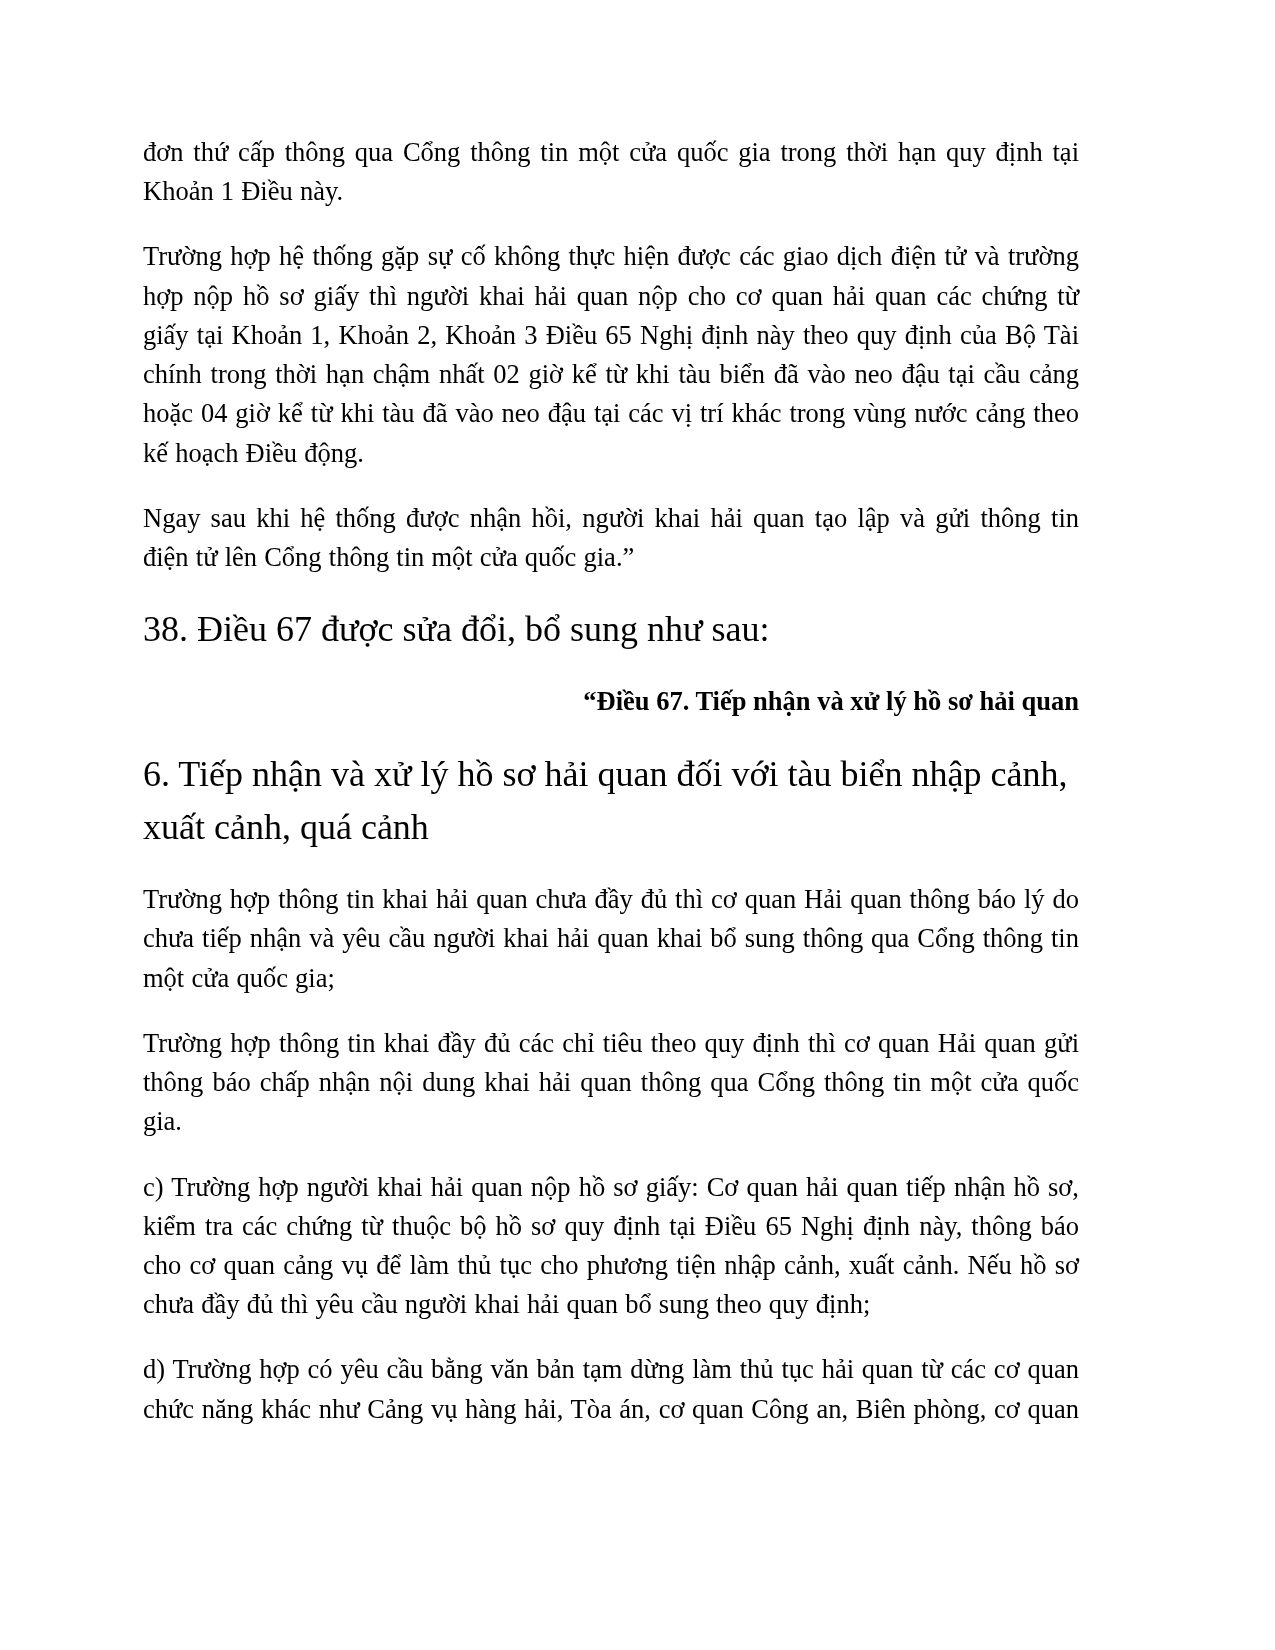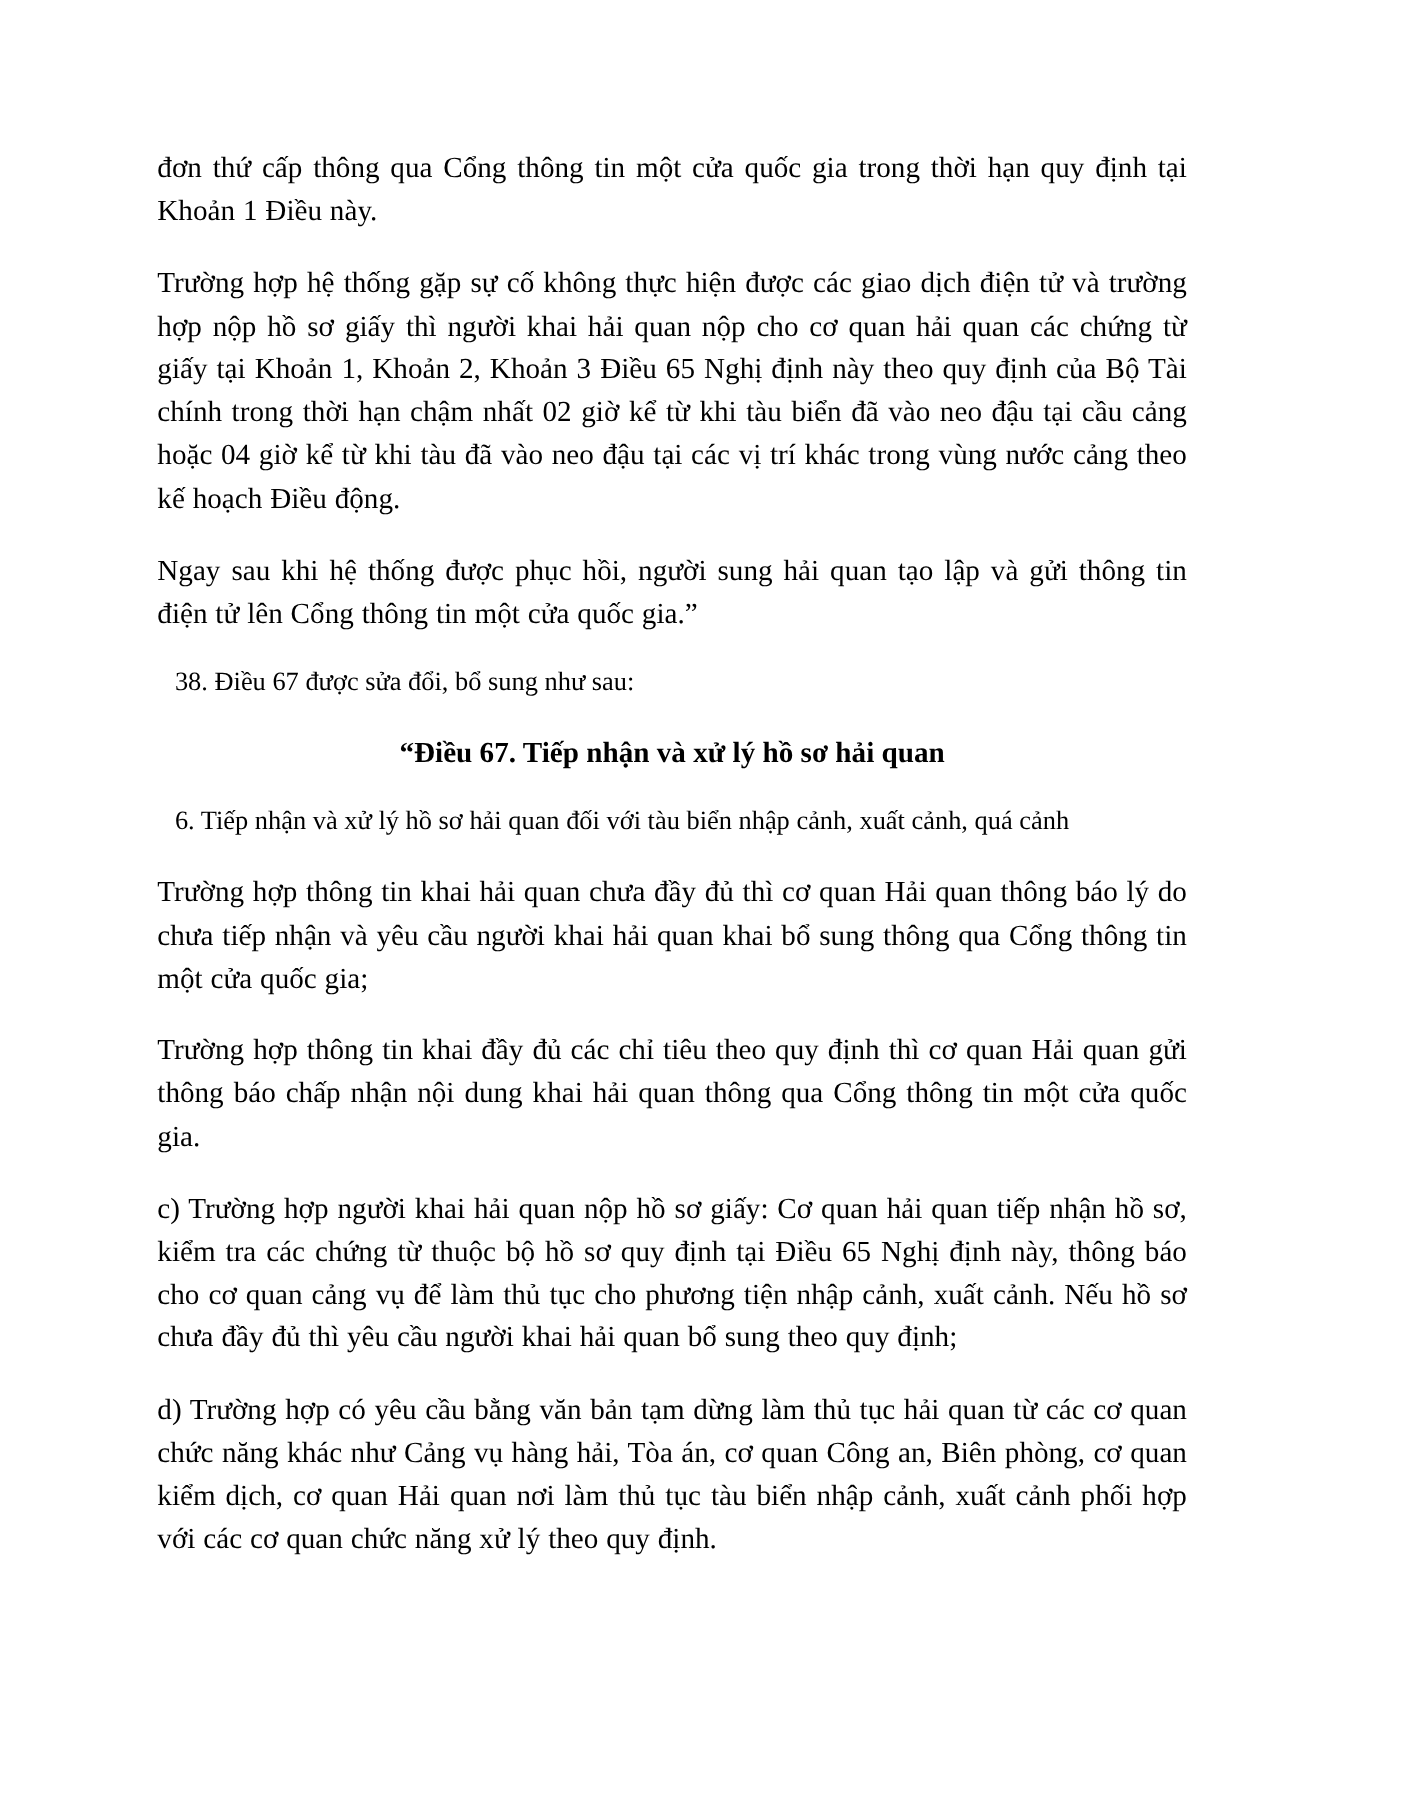--- a/index.html
+++ b/index.html
@@ -33,41 +33,41 @@
     text-justify: inter-word;
     -webkit-hyphens: none;
     hyphens: none;
     word-spacing: 0.02em;
   }
   p.heading {
     margin: 0 0 26px 0;
     font-size: 26.5px;
     line-height: 1.48;
     font-weight: bold;
-    text-align: center;
+    text-align: right;
   }
   p.plain {
-    margin: 0 0 26px 16px;
-    font-size: 24px;
+    margin: 0 0 26px 0;
+    font-size: 36px;
     line-height: 1.48;
     text-align: left;
   }
   
 </style>
 </head>
 <body>
 
 <div id="page">
   <div id="content">
 
     <p class="para">đơn thứ cấp thông qua Cổng thông tin một cửa quốc gia trong thời hạn quy định tại Khoản 1 Điều này.</p>
 
     <p class="para">Trường hợp hệ thống gặp sự cố không thực hiện được các giao dịch điện tử và trường hợp nộp hồ sơ giấy thì người khai hải quan nộp cho cơ quan hải quan các chứng từ giấy tại Khoản 1, Khoản 2, Khoản 3 Điều 65 Nghị định này theo quy định của Bộ Tài chính trong thời hạn chậm nhất 02 giờ kể từ khi tàu biển đã vào neo đậu tại cầu cảng hoặc 04 giờ kể từ khi tàu đã vào neo đậu tại các vị trí khác trong vùng nước cảng theo kế hoạch Điều động.</p>
 
-    <p class="para">Ngay sau khi hệ thống được phục hồi, người sung hải quan tạo lập và gửi thông tin điện tử lên Cổng thông tin một cửa quốc gia.”</p>
+    <p class="para">Ngay sau khi hệ thống được nhận hồi, người khai hải quan tạo lập và gửi thông tin điện tử lên Cổng thông tin một cửa quốc gia.”</p>
 
     <p class="plain">38. Điều 67 được sửa đổi, bổ sung như sau:</p>
 
     <p class="heading">“Điều 67. Tiếp nhận và xử lý hồ sơ hải quan</p>
 
     <p class="plain">6. Tiếp nhận và xử lý hồ sơ hải quan đối với tàu biển nhập cảnh, xuất cảnh, quá cảnh</p>
 
 
     <p class="para">Trường hợp thông tin khai hải quan chưa đầy đủ thì cơ quan Hải quan thông báo lý do chưa tiếp nhận và yêu cầu người khai hải quan khai bổ sung thông qua Cổng thông tin một cửa quốc gia;</p>
 

